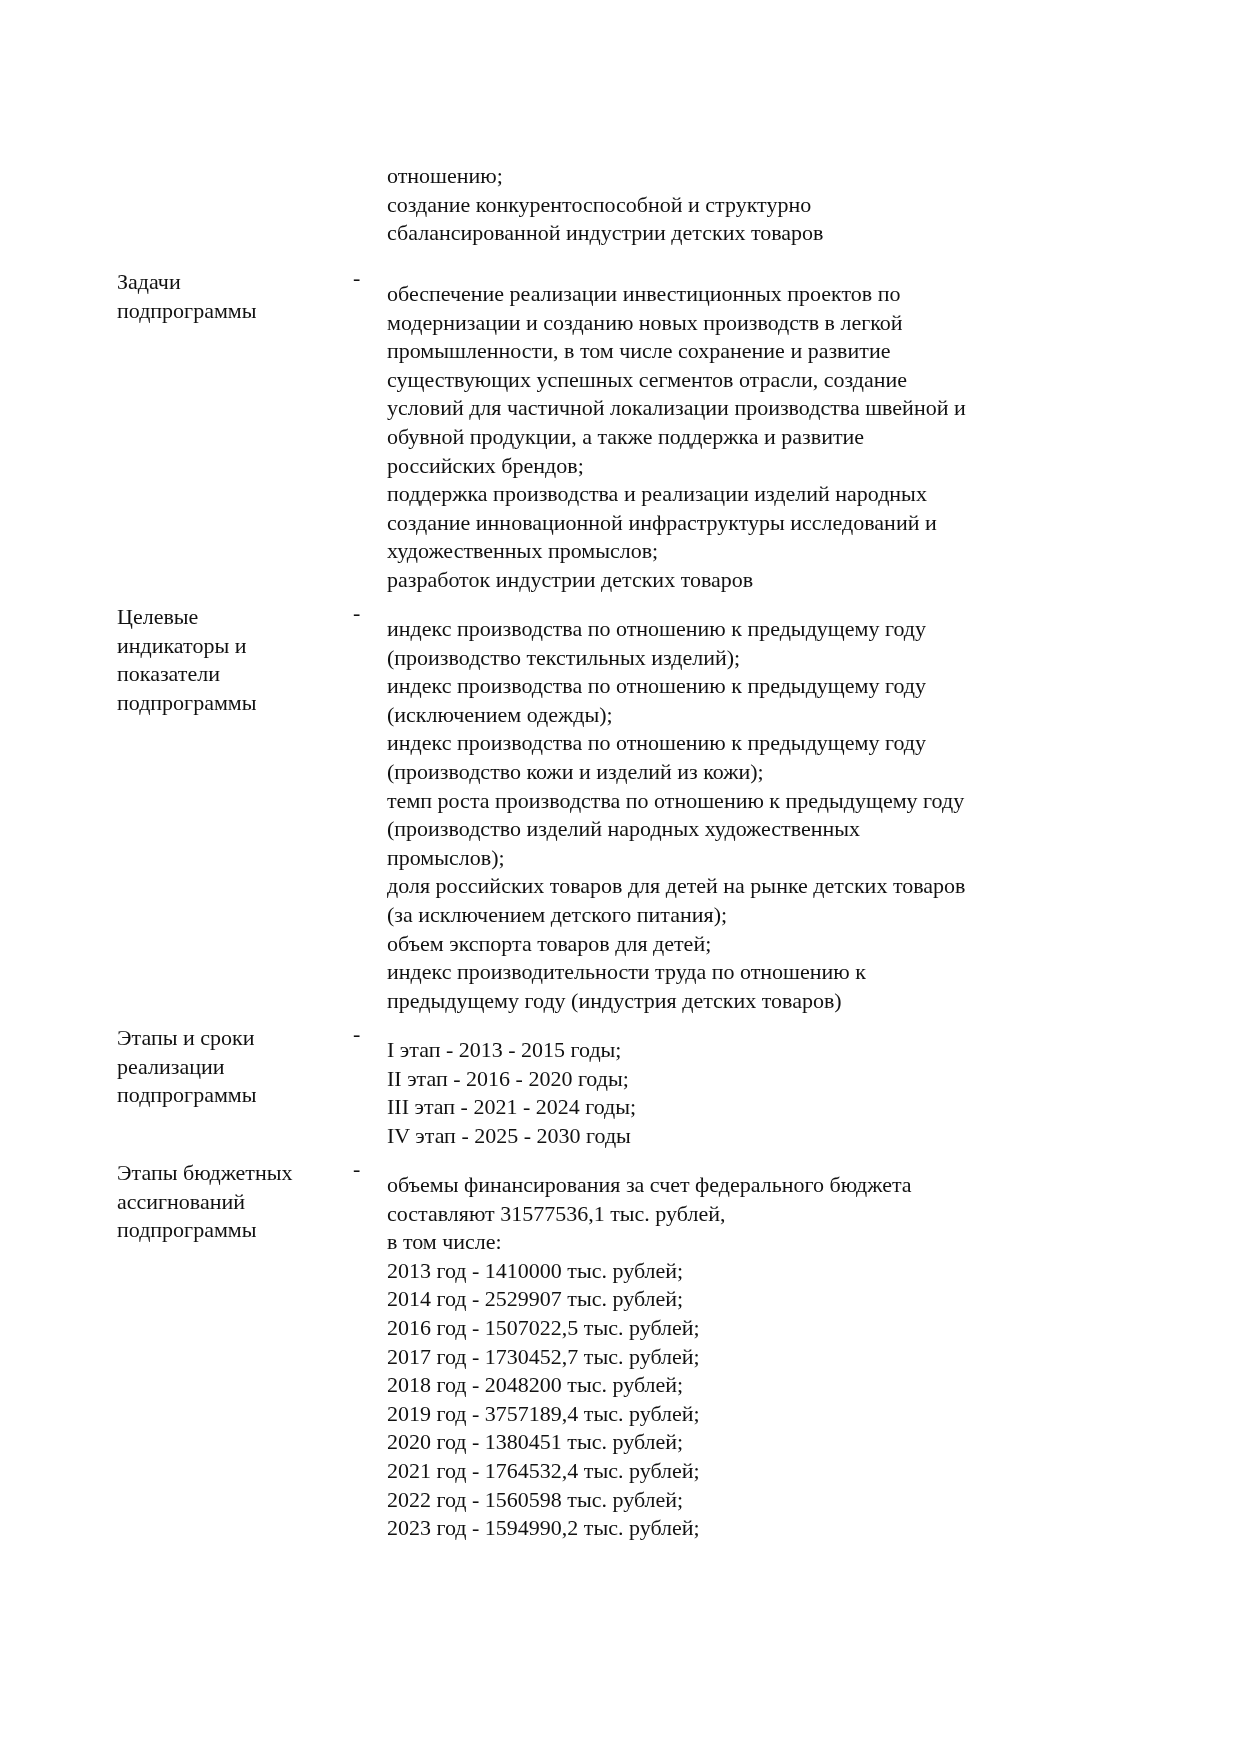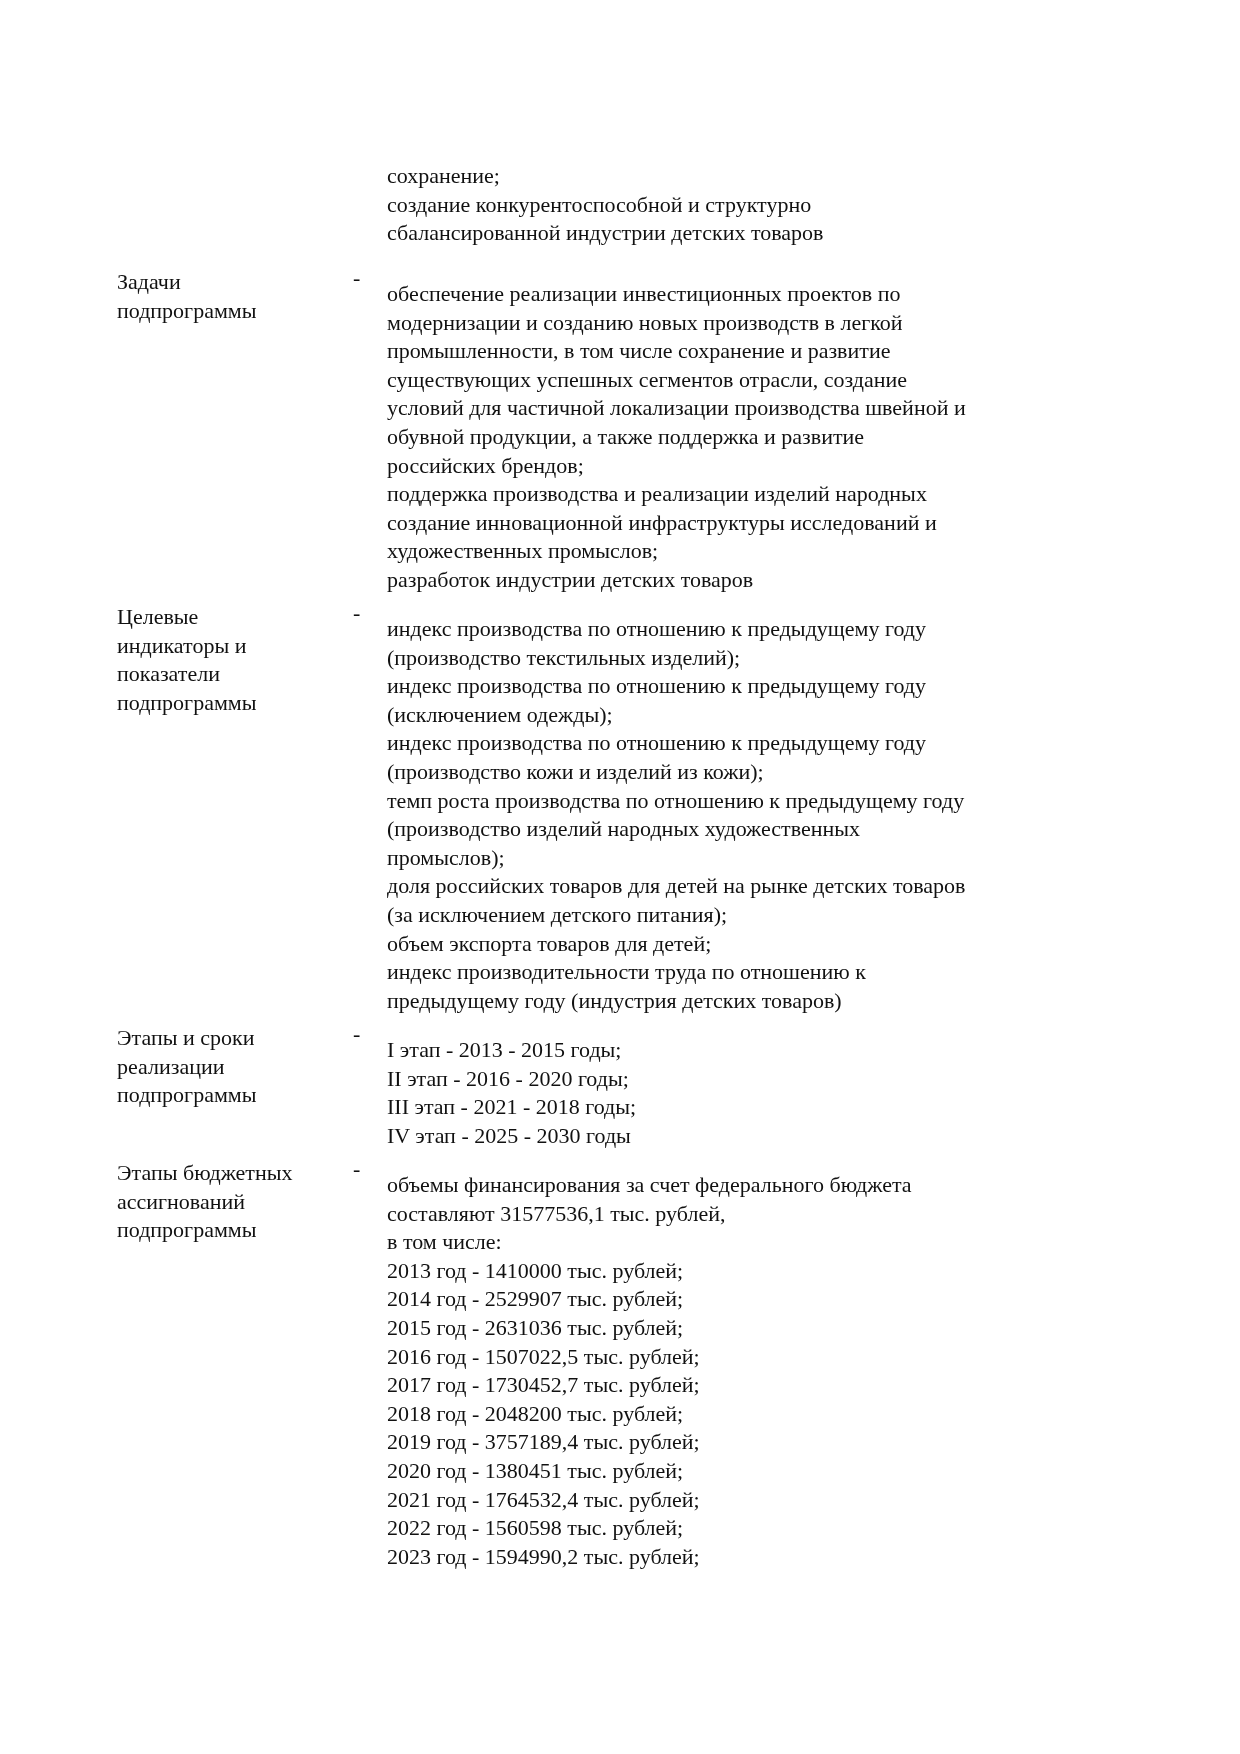--- a/index.html
+++ b/index.html
@@ -12,21 +12,21 @@
   .label { position: absolute; left: 117px; top: 4px; }
   .dash { position: absolute; left: 353px; top: 0; }
   .value { position: absolute; left: 387px; top: 16px; }
 </style>
 </head>
 <body>
 
 <div class="page">
 
   <div class="cont">
-    <div class="line">сохранение;</div>
+    <div class="line">отношению;</div>
     <div class="line">создание конкурентоспособной и структурно</div>
     <div class="line">сбалансированной индустрии детских товаров</div>
   </div>
 
   <div class="row" style="top:264px;">
     <div class="label">
       <div class="line">Задачи</div>
       <div class="line">подпрограммы</div>
     </div>
     <div class="dash line">-</div>
@@ -74,39 +74,38 @@
   <div class="row" style="top:1020px;">
     <div class="label">
       <div class="line">Этапы и сроки</div>
       <div class="line">реализации</div>
       <div class="line">подпрограммы</div>
     </div>
     <div class="dash line">-</div>
     <div class="value">
       <div class="line">I этап - 2013 - 2015 годы;</div>
       <div class="line">II этап - 2016 - 2020 годы;</div>
-      <div class="line">III этап - 2021 - 2018 годы;</div>
+      <div class="line">III этап - 2021 - 2024 годы;</div>
       <div class="line">IV этап - 2025 - 2030 годы</div>
     </div>
   </div>
 
   <div class="row" style="top:1155px;">
     <div class="label">
       <div class="line">Этапы бюджетных</div>
       <div class="line">ассигнований</div>
       <div class="line">подпрограммы</div>
     </div>
     <div class="dash line">-</div>
     <div class="value">
       <div class="line">объемы финансирования за счет федерального бюджета</div>
       <div class="line">составляют 31577536,1 тыс. рублей,</div>
       <div class="line">в том числе:</div>
       <div class="line">2013 год - 1410000 тыс. рублей;</div>
       <div class="line">2014 год - 2529907 тыс. рублей;</div>
-      <div class="line">2015 год - 2631036 тыс. рублей;</div>
       <div class="line">2016 год - 1507022,5 тыс. рублей;</div>
       <div class="line">2017 год - 1730452,7 тыс. рублей;</div>
       <div class="line">2018 год - 2048200 тыс. рублей;</div>
       <div class="line">2019 год - 3757189,4 тыс. рублей;</div>
       <div class="line">2020 год - 1380451 тыс. рублей;</div>
       <div class="line">2021 год - 1764532,4 тыс. рублей;</div>
       <div class="line">2022 год - 1560598 тыс. рублей;</div>
       <div class="line">2023 год - 1594990,2 тыс. рублей;</div>
     </div>
   </div>

